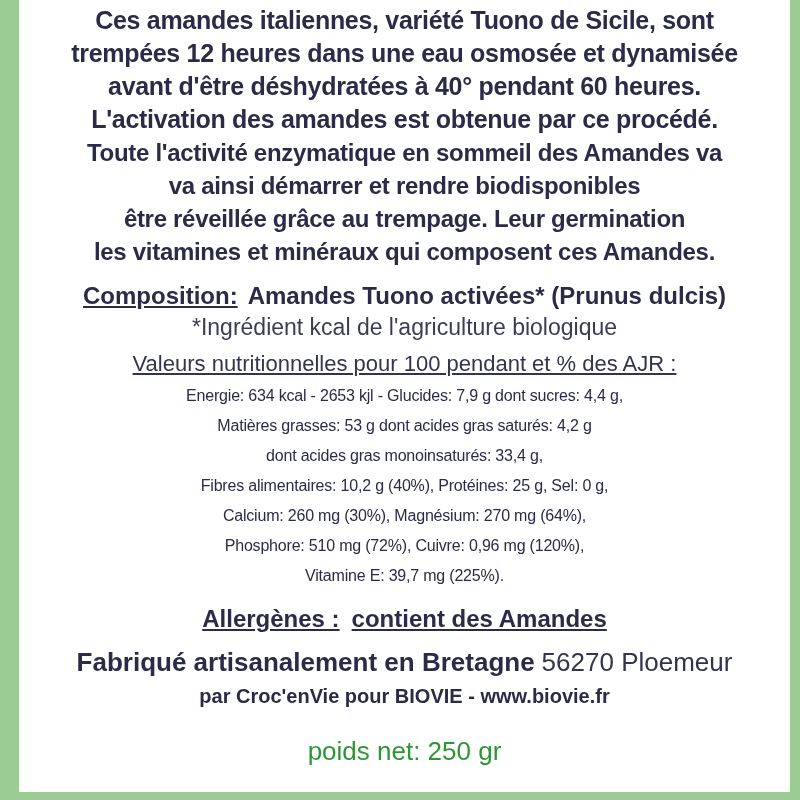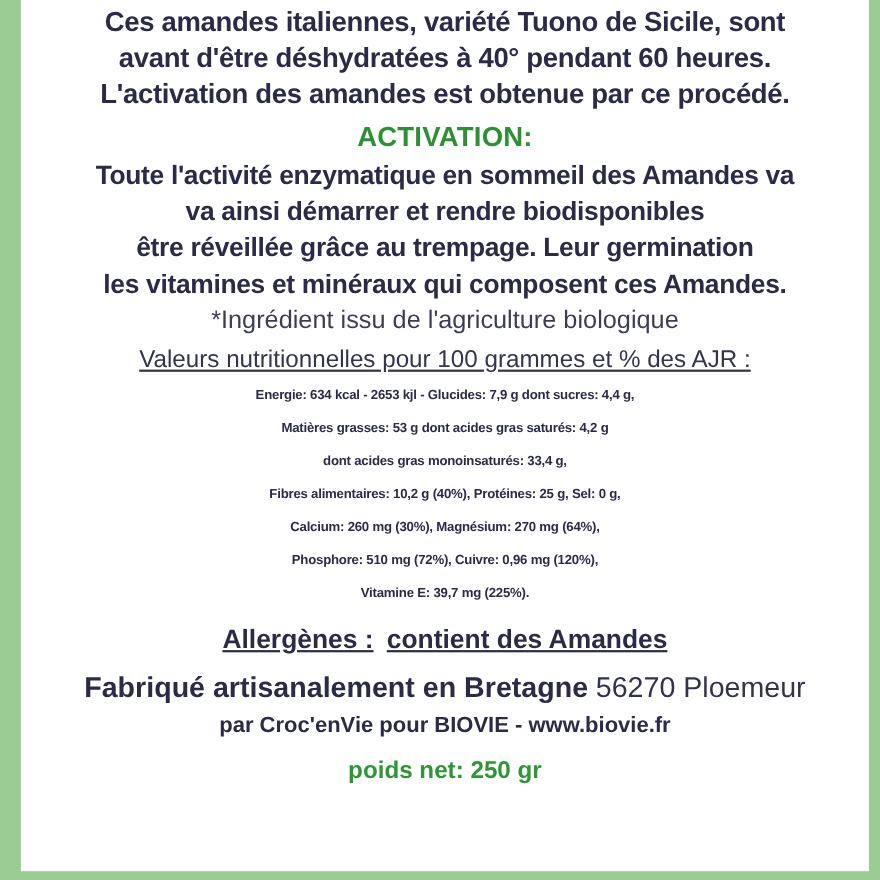--- a/index.html
+++ b/index.html
@@ -62,22 +62,22 @@
   }
   .nutrition-heading {
     font-weight: normal;
     font-size: 22px;
     line-height: 28px;
     color: #34344e;
     text-decoration: underline;
     margin-bottom: 3px;
   }
   .nutrition-line {
-    font-weight: bold;
-    font-size: 12px;
+    font-weight: normal;
+    font-size: 16px;
     line-height: 30px;
     letter-spacing: -0.2px;
   }
   .allergens-line {
     margin-top: 12px;
     font-weight: bold;
     font-size: 24px;
     line-height: 32px;
     text-decoration: underline;
   }
@@ -88,55 +88,58 @@
     font-size: 26px;
     line-height: 34px;
   }
   .origin-postcode { font-weight: normal; margin-left: 7px; color: #33334e; }
   .origin-line2 {
     font-weight: bold;
     font-size: 20px;
     line-height: 34px;
   }
   .net-weight {
-    margin-top: 3px;
-    font-weight: bold;
-    font-size: 22px;
+    margin-top: 17px;
+    font-weight: normal;
+    font-size: 26px;
     line-height: 42px;
     color: #2e9636;
   }
 </style>
 </head>
 <body>
 
 <div class="label-card">
   <div class="border-strip border-left"></div>
   <div class="border-strip border-right"></div>
   <div class="border-strip border-bottom"></div>
 
   <div class="content">
 
     <div>
       <div class="line intro-line">Ces amandes italiennes, variété Tuono de Sicile, sont</div>
+      <div class="line intro-line">trempées 12 heures dans une eau osmosée et dynamisée</div>
       <div class="line intro-line">avant d'être déshydratées à 40° pendant 60 heures.</div>
       <div class="line intro-line">L'activation des amandes est obtenue par ce procédé.</div>
     </div>
 
-    <div class="activation-heading">ACTIVATION:</div>
 
     <div>
       <div class="line act-line">Toute l'activité enzymatique en sommeil des Amandes va</div>
       <div class="line act-line">va ainsi démarrer et rendre biodisponibles</div>
       <div class="line act-line">être réveillée grâce au trempage. Leur germination</div>
       <div class="line act-line">les vitamines et minéraux qui composent ces Amandes.</div>
     </div>
 
-    <div class="line organic-note">*Ingrédient issu de l'agriculture biologique</div>
+    <div class="line composition-row">
+      <span class="composition-label">Composition:</span><span>Amandes Tuono activées* (Prunus dulcis)</span>
+    </div>
+    <div class="line organic-note">*Ingrédient kcal de l'agriculture biologique</div>
 
-    <div class="line nutrition-heading">Valeurs nutritionnelles pour 100 grammes et % des AJR :</div>
+    <div class="line nutrition-heading">Valeurs nutritionnelles pour 100 pendant et % des AJR :</div>
 
     <div>
       <div class="line nutrition-line">Energie: 634 kcal - 2653 kjl - Glucides: 7,9 g dont sucres: 4,4 g,</div>
       <div class="line nutrition-line">Matières grasses: 53 g dont acides gras saturés: 4,2 g</div>
       <div class="line nutrition-line">dont acides gras monoinsaturés: 33,4 g,</div>
       <div class="line nutrition-line">Fibres alimentaires: 10,2 g (40%), Protéines: 25 g, Sel: 0 g,</div>
       <div class="line nutrition-line">Calcium: 260 mg (30%), Magnésium: 270 mg (64%),</div>
       <div class="line nutrition-line">Phosphore: 510 mg (72%), Cuivre: 0,96 mg (120%),</div>
       <div class="line nutrition-line">Vitamine E: 39,7 mg (225%).</div>
     </div>

